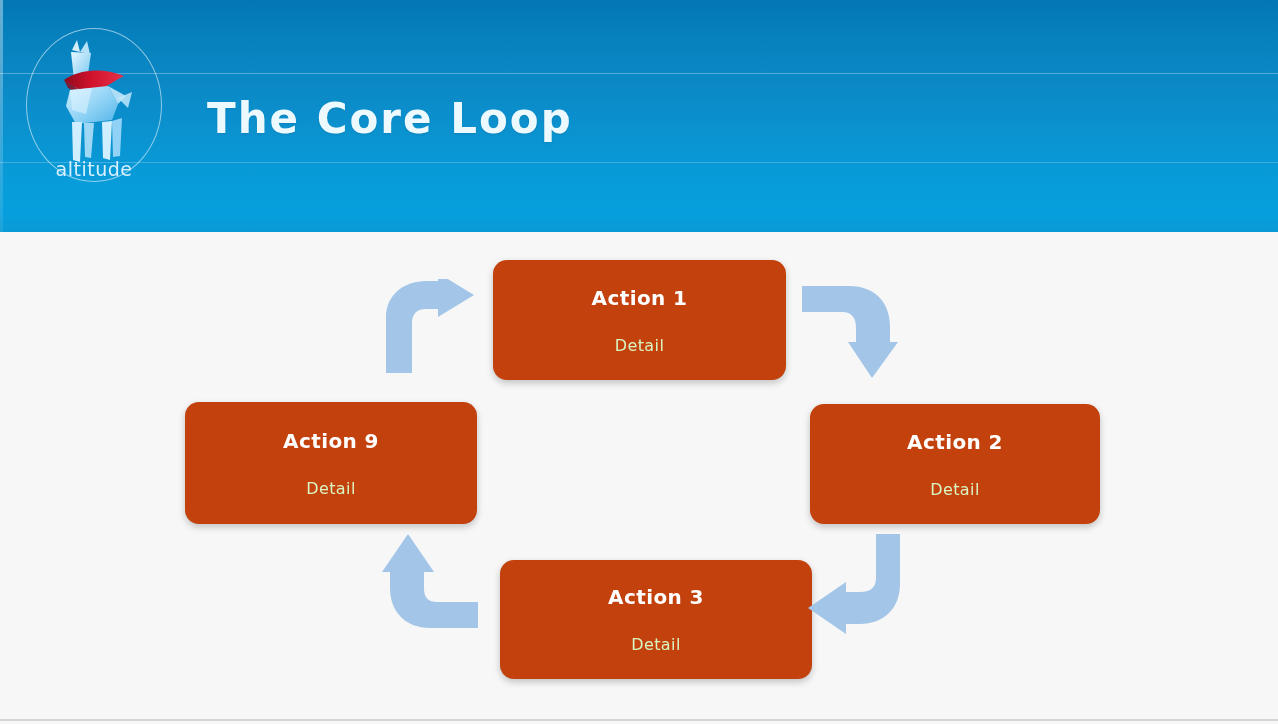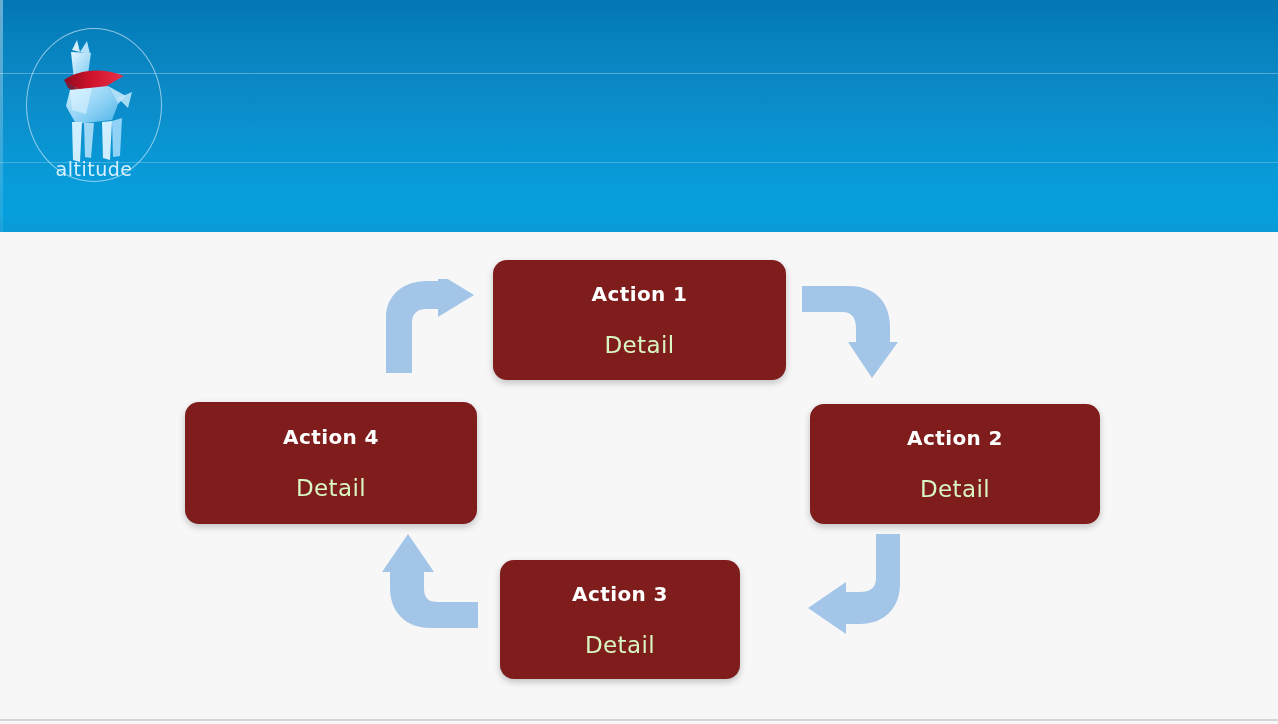--- a/index.html
+++ b/index.html
@@ -119,48 +119,48 @@
     left: 0;
     top: 719px;
     width: 1278px;
     height: 2px;
     background: #d6d6d6;
   }
 
   .node {
     position: absolute;
     border-radius: 14px;
-    background: #7f1d1d;
+    background: #c2410c;
     box-shadow: 0 3px 7px rgba(0,0,0,.22);
     display: flex;
     flex-direction: column;
     align-items: center;
     justify-content: center;
     box-sizing: border-box;
     gap: 10px;
   }
   .node-title {
     font-family: "DejaVu Sans", sans-serif;
     font-size: 20px;
     font-weight: bold;
     color: #ffffff;
     letter-spacing: .4px;
     margin-bottom: 16px;
   }
   .node-detail {
     font-family: "DejaVu Sans", sans-serif;
-    font-size: 23px;
+    font-size: 16px;
     font-weight: normal;
     color: #d9f5c2;
     letter-spacing: .4px;
   }
 
   #node-1 { left: 493px; top: 260px; width: 293px; height: 120px; }
   #node-2 { left: 810px; top: 404px; width: 290px; height: 120px; text-align: center; }
-  #node-3 { left: 500px; top: 560px; width: 240px; height: 119px; }
+  #node-3 { left: 500px; top: 560px; width: 312px; height: 119px; }
   #node-4 { left: 185px; top: 402px; width: 292px; height: 122px; }
 
   .arrow {
     position: absolute;
   }
   #arrow-4to1 { left: 382px; top: 279px; width: 96px; height: 100px; }
   #arrow-1to2 { left: 802px; top: 282px; width: 96px; height: 100px; }
   #arrow-2to3 { left: 806px; top: 534px; width: 98px; height: 100px; }
   #arrow-3to4 { left: 382px; top: 530px; width: 96px; height: 102px; }
 </style>
@@ -217,20 +217,21 @@
 
         <polygon points="72,60 86,54 82,70" fill="#bfe7fb" opacity=".85"></polygon>
 
         <text x="48" y="138" text-anchor="middle" font-family="DejaVu Sans, sans-serif" font-size="19" fill="#d8f1ff" letter-spacing="0.5">altitude</text>
         <g transform="translate(0,284) scale(1,-1)">
           <text x="48" y="138" text-anchor="middle" font-family="DejaVu Sans, sans-serif" font-size="19" fill="url(#refg)" letter-spacing="0.5">altitude</text>
         </g>
       </svg>
     </div>
 
+    <div class="slide-title">The Core Loop</div>
   </div>
   <div class="header-shadow"></div>
 
   <div class="body-area">
 
     <div class="node" id="node-1" style="top:28px;">
       <div class="node-title">Action 1</div>
       <div class="node-detail">Detail</div>
     </div>
 
@@ -238,21 +239,21 @@
       <div class="node-title">Action 2</div>
       <div class="node-detail">Detail</div>
     </div>
 
     <div class="node" id="node-3" style="top:328px;">
       <div class="node-title">Action 3</div>
       <div class="node-detail">Detail</div>
     </div>
 
     <div class="node" id="node-4" style="top:170px;">
-      <div class="node-title">Action 4</div>
+      <div class="node-title">Action 9</div>
       <div class="node-detail">Detail</div>
     </div>
 
     <svg class="arrow" id="arrow-4to1" style="top:47px;" viewBox="0 0 96 100">
       <path d="M4,100 L4,44 C4,22 22,8 44,8 L56,8 L56,0 L92,22 L56,44 L56,36 L44,36
                C36,36 30,40 30,50 L30,100 Z" fill="#a3c6e8" transform="translate(0,-6)"></path>
     </svg>
 
     <svg class="arrow" id="arrow-1to2" style="top:50px;" viewBox="0 0 96 100">
       <path d="M0,4 L48,4 C72,4 88,20 88,44 L88,60 L96,60 L70,96 L46,60 L54,60 L54,46

